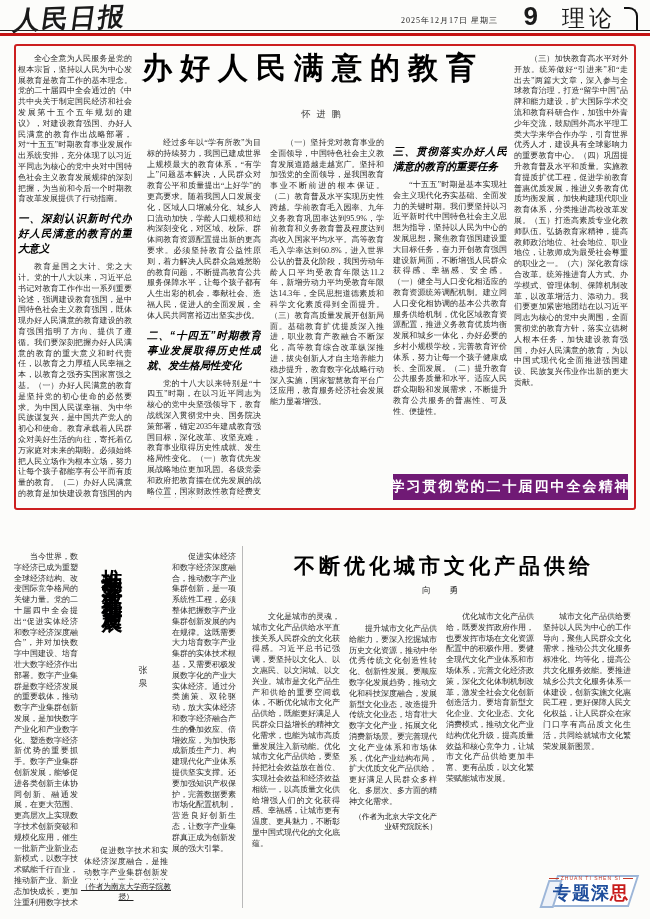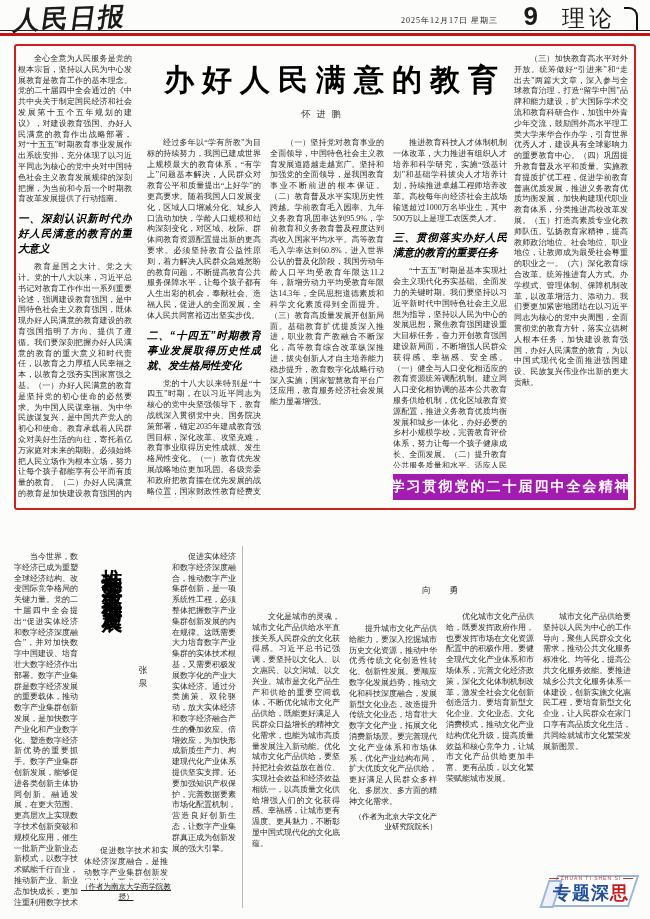--- a/index.html
+++ b/index.html
@@ -12,36 +12,36 @@
   .pagenum{position:absolute;right:112px;top:1px;font-size:26px;font-weight:bold;
            font-family:"Liberation Sans",sans-serif;}
   .sectionname{position:absolute;right:34px;top:3px;font-size:23px;letter-spacing:4px;}
   .corner{position:absolute;right:12px;top:7px;width:12px;height:22px;
           border-top:2px solid #111;border-right:2px solid #111;border-top-right-radius:9px;}
   .rule-black{position:absolute;top:30px;left:0;width:650px;height:1px;background:#222;}
   .rule-red{position:absolute;top:33px;left:0;width:650px;height:3px;background:#c41414;}
   
   .main-box{position:absolute;top:44px;left:14px;width:618px;height:462px;
             border:2px solid #cc1f1f;border-radius:3px;background:#fcfcfa;}
-  .m-title{position:absolute;left:126px;top:14px;width:364px;text-align:right;font-size:30px;
+  .m-title{position:absolute;left:126px;top:2px;width:364px;text-align:left;font-size:30px;
            font-weight:bold;letter-spacing:8px;font-family:"Liberation Sans",sans-serif;color:#000;
            white-space:nowrap;}
   .m-author{position:absolute;left:126px;top:62px;width:364px;text-align:center;font-size:9px;
             letter-spacing:6px;color:#333;}
   .col{position:absolute;font-size:8px;line-height:10.8px;text-align:justify;overflow:hidden;
        color:#2b2b2b;}
   .p-ind{text-indent:2em;}
   .m-h{font-family:"Liberation Sans",sans-serif;font-weight:bold;font-size:10.5px;line-height:15px;
        margin:6px 0;color:#000;font-style:italic;}
   .mc1{left:2px;top:8px;width:114px;height:444px;}
   .mc2{left:131px;top:92px;width:114px;height:360px;}
   .mc3{left:254px;top:92px;width:114px;height:360px;}
   .mc4{left:377px;top:92px;width:114px;height:330px;}
   .mc5{left:498px;top:8px;width:114px;height:414px;}
-  .banner{position:absolute;left:377px;top:428px;width:235px;height:26px;background:#a21caf;
+  .banner{position:absolute;left:377px;top:428px;width:235px;height:26px;background:#701a75;
           color:#fff;font-family:"Liberation Sans",sans-serif;font-weight:bold;font-size:14px;
           letter-spacing:2px;display:flex;align-items:center;justify-content:center;white-space:nowrap;}
   
   .bottom{position:absolute;top:518px;left:14px;width:622px;height:394px;}
   .divider-v{position:absolute;left:228px;top:28px;height:362px;width:1px;background:#b9b9b9;}
   .la-colA{left:0;top:34px;width:64px;height:356px;}
   .la-colC{left:158px;top:34px;width:64px;height:356px;}
   .la-title{position:absolute;left:84px;top:34px;height:288px;writing-mode:vertical-rl;
             font-size:21px;font-weight:bold;font-family:"Liberation Sans",sans-serif;
             letter-spacing:4px;color:#000;}
@@ -101,21 +101,20 @@
       <div class="p-ind">经过多年以“学有所教”为目标的持续努力，我国已建成世界上规模最大的教育体系，“有学上”问题基本解决，人民群众对教育公平和质量提出“上好学”的更高要求。随着我国人口发展变化，区域人口增减分化、城乡人口流动加快，学龄人口规模和结构深刻变化，对区域、校际、群体间教育资源配置提出新的更高要求。必须坚持教育公益性原则，着力解决人民群众急难愁盼的教育问题，不断提高教育公共服务保障水平，让每个孩子都有人生出彩的机会，奉献社会、造福人民，促进人的全面发展，全体人民共同富裕迈出坚实步伐。</div>
       <div class="m-h">二、“十四五”时期教育事业发展取得历史性成就、发生格局性变化</div>
       <div class="p-ind">党的十八大以来特别是“十四五”时期，在以习近平同志为核心的党中央坚强领导下，教育战线深入贯彻党中央、国务院决策部署，锚定2035年建成教育强国目标，深化改革、攻坚克难，教育事业取得历史性成就、发生格局性变化。（一）教育优先发展战略地位更加巩固。各级党委和政府把教育摆在优先发展的战略位置，国家财政性教育经费支出占国内生产总值比例连续多年保持在4%以上，办学条件显著改善，教师队伍建设不断加强，尊师重教的社会氛围日益浓厚。</div>
     </div>
 
     <div class="col mc3">
       <div class="p-ind">（一）坚持党对教育事业的全面领导，中国特色社会主义教育发展道路越走越宽广。坚持和加强党的全面领导，是我国教育事业不断前进的根本保证。（二）教育普及水平实现历史性跨越。学前教育毛入园率、九年义务教育巩固率达到95.9%，学前教育和义务教育普及程度达到高收入国家平均水平。高等教育毛入学率达到60.8%，进入世界公认的普及化阶段，我国劳动年龄人口平均受教育年限达11.2年，新增劳动力平均受教育年限达14.3年，全民思想道德素质和科学文化素质得到全面提升。（三）教育高质量发展开创新局面。基础教育扩优提质深入推进，职业教育产教融合不断深化，高等教育综合改革纵深推进，拔尖创新人才自主培养能力稳步提升，教育数字化战略行动深入实施，国家智慧教育平台广泛应用，教育服务经济社会发展能力显著增强。</div>
     </div>
 
     <div class="col mc4">
-      <div class="p-ind">推进教育科技人才体制机制一体改革，大力推进有组织人才培养和科学研究，实施“强基计划”和基础学科拔尖人才培养计划，持续推进卓越工程师培养改革。高校每年向经济社会主战场输送超过1000万名毕业生，其中500万以上是理工农医类人才。</div>
       <div class="m-h">三、贯彻落实办好人民满意的教育的重要任务</div>
       <div class="p-ind">“十五五”时期是基本实现社会主义现代化夯实基础、全面发力的关键时期。我们要坚持以习近平新时代中国特色社会主义思想为指导，坚持以人民为中心的发展思想，聚焦教育强国建设重大目标任务，奋力开创教育强国建设新局面，不断增强人民群众获得感、幸福感、安全感。（一）健全与人口变化相适应的教育资源统筹调配机制。建立同人口变化相协调的基本公共教育服务供给机制，优化区域教育资源配置，推进义务教育优质均衡发展和城乡一体化，办好必要的乡村小规模学校，完善教育评价体系，努力让每一个孩子健康成长、全面发展。（二）提升教育公共服务质量和水平。适应人民群众期盼和发展需求，不断提升教育公共服务的普惠性、可及性、便捷性。</div>
     </div>
 
     <div class="col mc5">
       <div class="p-ind">（三）加快教育高水平对外开放。统筹做好“引进来”和“走出去”两篇大文章，深入参与全球教育治理，打造“留学中国”品牌和能力建设，扩大国际学术交流和教育科研合作，加强中外青少年交流，鼓励国外高水平理工类大学来华合作办学，引育世界优秀人才，建设具有全球影响力的重要教育中心。（四）巩固提升教育普及水平和质量。实施教育提质扩优工程，促进学前教育普惠优质发展，推进义务教育优质均衡发展，加快构建现代职业教育体系，分类推进高校改革发展。（五）打造高素质专业化教师队伍。弘扬教育家精神，提高教师政治地位、社会地位、职业地位，让教师成为最受社会尊重的职业之一。（六）深化教育综合改革。统筹推进育人方式、办学模式、管理体制、保障机制改革，以改革增活力、添动力。我们要更加紧密地团结在以习近平同志为核心的党中央周围，全面贯彻党的教育方针，落实立德树人根本任务，加快建设教育强国，办好人民满意的教育，为以中国式现代化全面推进强国建设、民族复兴伟业作出新的更大贡献。</div>
     </div>
 
     <div class="banner">学习贯彻党的二十届四中全会精神</div>
   </div>
@@ -129,33 +128,34 @@
     <div class="la-title">推动数字产业集群创新发展</div>
     <div class="la-author">张 泉</div>
     <div class="col la-colB">
       <div class="p-ind">促进数字技术和实体经济深度融合，是推动数字产业集群创新发展的内在要求，也是构建现代化产业体系的重要组成部分。</div>
     </div>
     <div class="la-aff">（作者为南京大学商学院教授）</div>
     <div class="col la-colC">
       <div class="p-ind">促进实体经济和数字经济深度融合，推动数字产业集群创新，是一项系统性工程，必须整体把握数字产业集群创新发展的内在规律。这既需要大力培育数字产业集群的实体技术根基，又需要积极发展数字化的产业大实体经济。通过分类施策、双轮驱动，放大实体经济和数字经济融合产生的叠加效应、倍增效应，为加快形成新质生产力、构建现代化产业体系提供坚实支撑。还要加强知识产权保护，完善数据要素市场化配置机制，营造良好创新生态，让数字产业集群真正成为创新发展的强大引擎。</div>
     </div>
 
+    <div class="ra-title">不断优化城市文化产品供给</div>
     <div class="ra-author">向 勇</div>
     <div class="col ra1">
       <div class="p-ind">文化是城市的灵魂，城市文化产品供给水平直接关系人民群众的文化获得感。习近平总书记强调，要坚持以文化人、以文惠民、以文润城、以文兴业。城市是文化产品生产和供给的重要空间载体，不断优化城市文化产品供给，既能更好满足人民群众日益增长的精神文化需求，也能为城市高质量发展注入新动能。优化城市文化产品供给，要坚持把社会效益放在首位、实现社会效益和经济效益相统一，以高质量文化供给增强人们的文化获得感、幸福感，让城市更有温度、更具魅力，不断彰显中国式现代化的文化底蕴。</div>
     </div>
     <div class="col ra2">
       <div class="p-ind">提升城市文化产品供给能力，要深入挖掘城市历史文化资源，推动中华优秀传统文化创造性转化、创新性发展。要顺应数字化发展趋势，推动文化和科技深度融合，发展新型文化业态，改造提升传统文化业态，培育壮大数字文化产业，拓展文化消费新场景。要完善现代文化产业体系和市场体系，优化产业结构布局，扩大优质文化产品供给，更好满足人民群众多样化、多层次、多方面的精神文化需求。</div>
       <div class="ra-aff">（作者为北京大学文化产业研究院院长）</div>
     </div>
     <div class="col ra3">
       <div class="p-ind">优化城市文化产品供给，既要发挥政府作用，也要发挥市场在文化资源配置中的积极作用。要健全现代文化产业体系和市场体系，完善文化经济政策，深化文化体制机制改革，激发全社会文化创新创造活力。要培育新型文化企业、文化业态、文化消费模式，推动文化产业结构优化升级，提高质量效益和核心竞争力，让城市文化产品供给更加丰富、更有品质，以文化繁荣赋能城市发展。</div>
     </div>
     <div class="col ra4">
-      <div class="p-ind">城市文化产品供给要坚持以人民为中心的工作导向，聚焦人民群众文化需求，推动公共文化服务标准化、均等化，提高公共文化服务效能。要推进城乡公共文化服务体系一体建设，创新实施文化惠民工程，要培育新型文化企业，让人民群众在家门口享有高品质文化生活，共同绘就城市文化繁荣发展新图景。</div>
+      <div class="p-ind">城市文化产品供给要坚持以人民为中心的工作导向，聚焦人民群众文化需求，推动公共文化服务标准化、均等化，提高公共文化服务效能。要推进城乡公共文化服务体系一体建设，创新实施文化惠民工程，更好保障人民文化权益，让人民群众在家门口享有高品质文化生活，共同绘就城市文化繁荣发展新图景。</div>
     </div>
 
     <div class="ztss">
       <div class="box"></div>
       <div class="box2"></div>
       <div class="ztss-top"><span class="ln"></span><span>ZHUAN TI SHEN SI</span><span class="ln"></span></div>
       <div class="ztss-main">
         <span class="b">专题深</span><span class="r">思</span>
       </div>
     </div>

